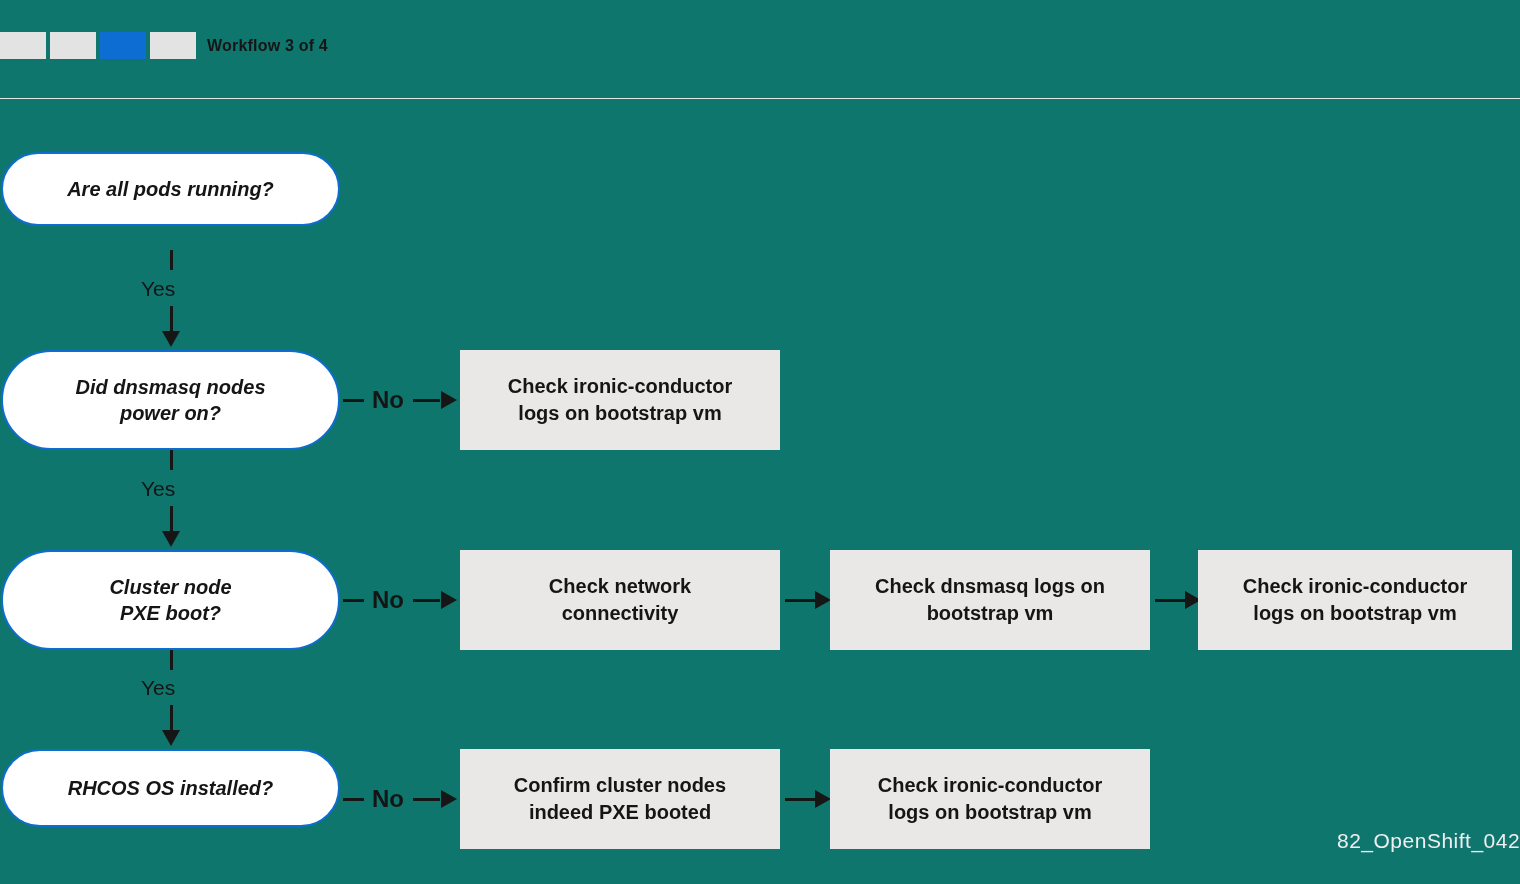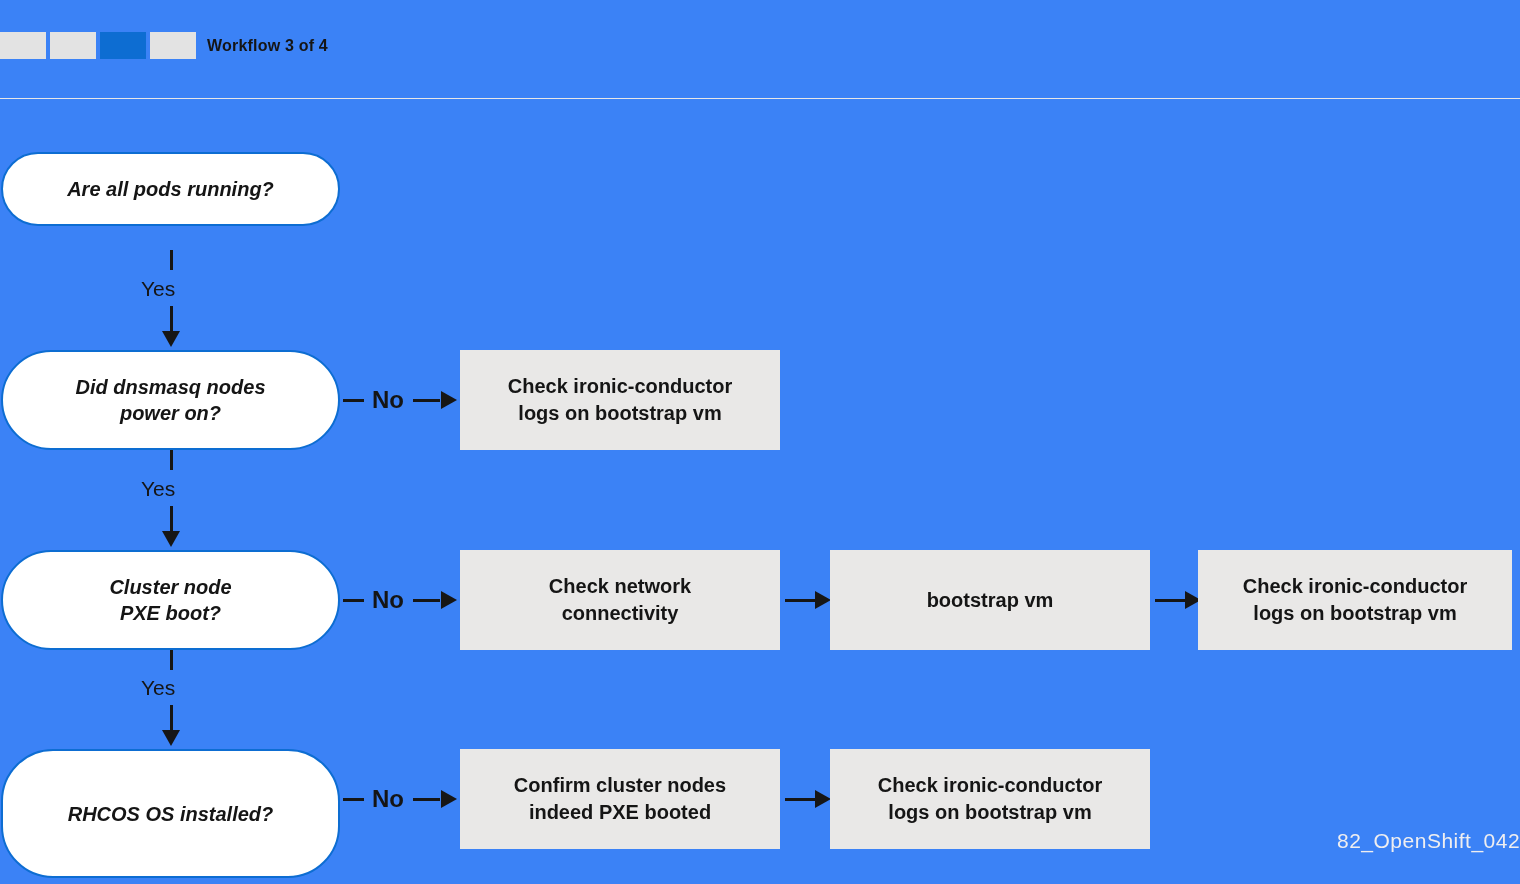--- a/index.html
+++ b/index.html
@@ -1,20 +1,20 @@
 <!DOCTYPE html>
 <html><head>
 <meta charset="utf-8">
 <style>
   html, body { margin: 0; padding: 0; background: #ffffff; }
   .canvas {
     position: relative;
     width: 1520px;
     height: 884px;
-    background: #3b82f6;
+    background: #0f766e;
     overflow: hidden;
     font-family: "Liberation Sans", sans-serif;
     color: #151515;
   }
   
   .seg {
     position: absolute;
     top: 32px;
     width: 46px;
     height: 27px;
@@ -165,35 +165,36 @@
   <div class="no-label" style="top:587px;">No</div>
   <div class="hline" style="left:413px; top:599px; width:27px;"></div>
   <div class="arrow-right" style="left:441px; top:591px;"></div>
   <div class="box" style="left:460px; top:550px;align-items:center;">
     <div>Check network</div>
     <div>connectivity</div>
   </div>
   <div class="hline" style="left:785px; top:599px; width:31px;"></div>
   <div class="arrow-right" style="left:815px; top:591px;"></div>
   <div class="box" style="left:830px; top:550px;">
+    <div>Check dnsmasq logs on</div>
     <div>bootstrap vm</div>
   </div>
   <div class="hline" style="left:1155px; top:599px; width:31px;"></div>
   <div class="arrow-right" style="left:1185px; top:591px;"></div>
   <div class="box" style="left:1198px; top:550px; width:314px;">
     <div>Check ironic-conductor</div>
     <div>logs on bootstrap vm</div>
   </div>
 
   <div class="vline" style="top:650px; height:20px;"></div>
   <div class="yes-label" style="top:675px;">Yes</div>
   <div class="vline" style="top:705px; height:25px;"></div>
   <div class="arrow-down" style="top:730px;"></div>
 
-  <div class="pill" style="top:749px; height:129px;">
+  <div class="pill" style="top:749px; height:78px;">
     <div>RHCOS OS installed?</div>
   </div>
 
   <div class="hline" style="left:343px; top:798px; width:21px;"></div>
   <div class="no-label" style="top:786px;">No</div>
   <div class="hline" style="left:413px; top:798px; width:27px;"></div>
   <div class="arrow-right" style="left:441px; top:790px;"></div>
   <div class="box" style="left:460px; top:749px;">
     <div>Confirm cluster nodes</div>
     <div>indeed PXE booted</div>

